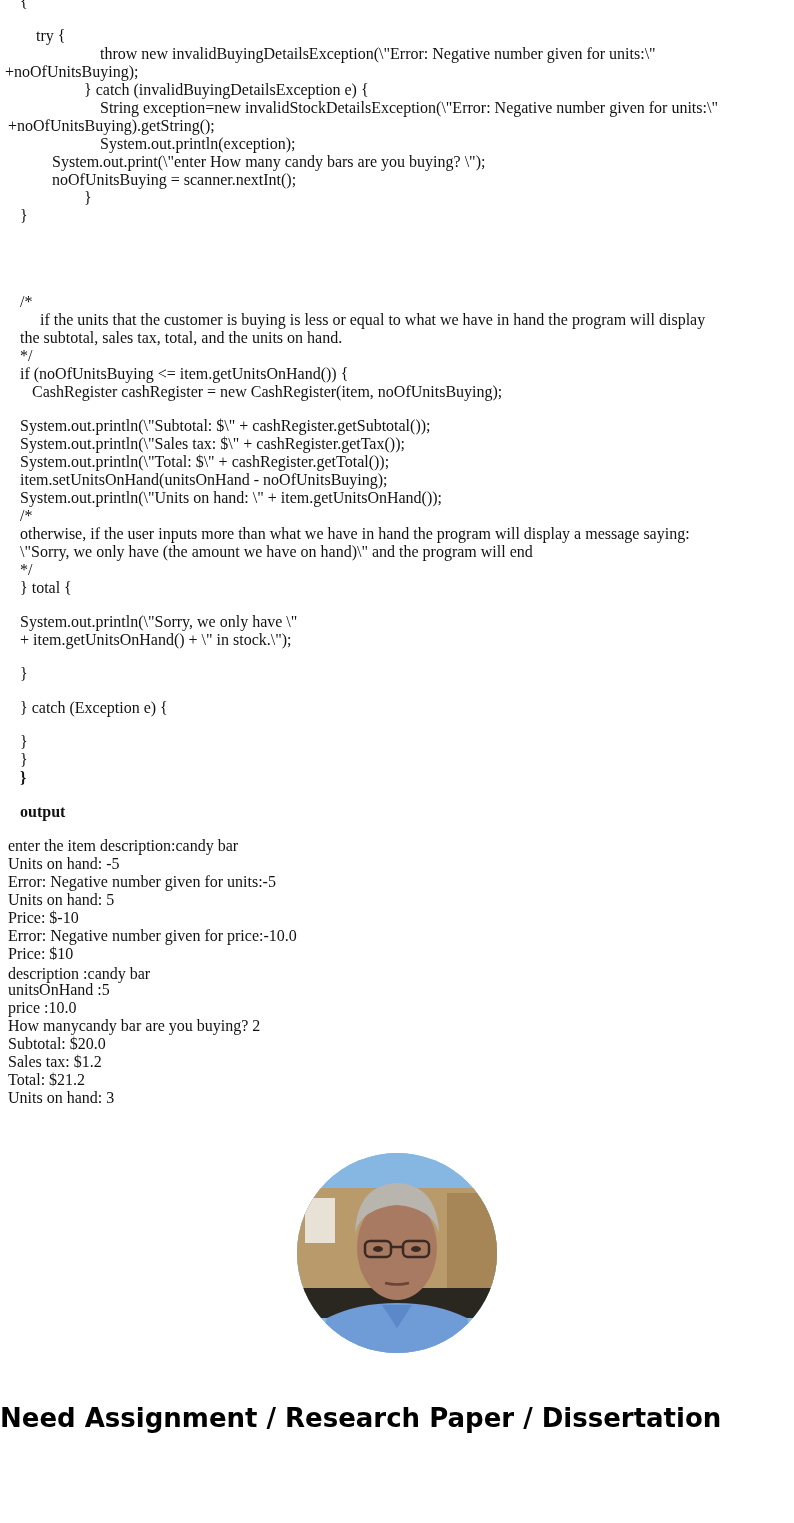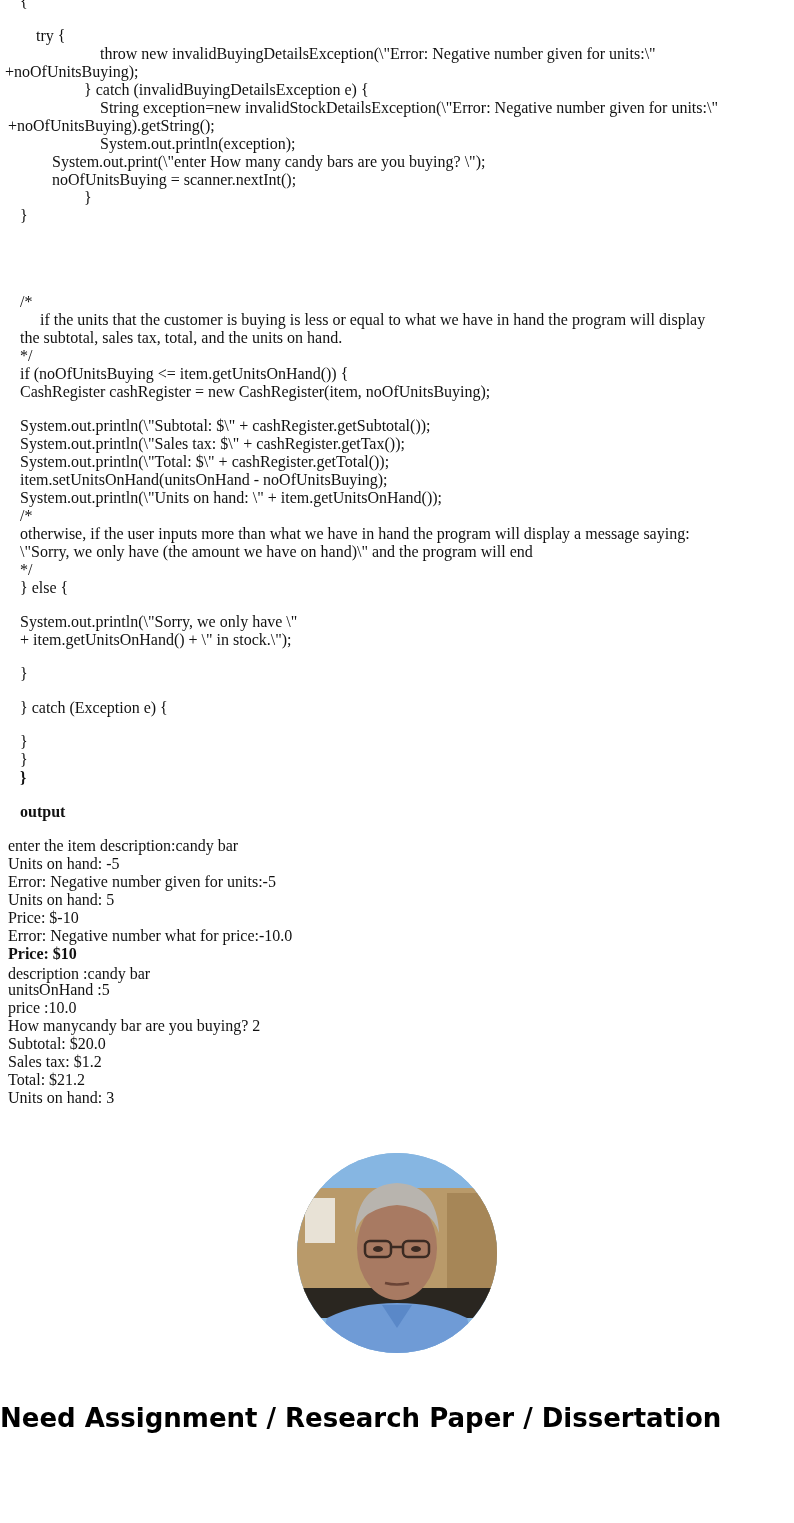--- a/index.html
+++ b/index.html
@@ -64,50 +64,50 @@
     <div class="line" style="top: 135px; left: 100px;">System.out.println(exception);</div>
     <div class="line" style="top: 153px; left: 52px;">System.out.print(\"enter How many candy bars are you buying? \");</div>
     <div class="line" style="top: 171px; left: 52px;">noOfUnitsBuying = scanner.nextInt();</div>
     <div class="line" style="top: 189px; left: 84px;">}</div>
     <div class="line" style="top: 207px; left: 20px;">}</div>
     <div class="line" style="top: 293px; left: 20px;">/*</div>
     <div class="line" style="top: 311px; left: 20px; margin-left: 20px;">if the units that the customer is buying is less or equal to what we have in hand the program will display</div>
     <div class="line" style="top: 329px; left: 20px;">the subtotal, sales tax, total, and the units on hand.</div>
     <div class="line" style="top: 347px; left: 20px;">*/</div>
     <div class="line" style="top: 365px; left: 20px;">if (noOfUnitsBuying &lt;= item.getUnitsOnHand()) {</div>
-    <div class="line" style="top: 383px; left: 20px;">CashRegister cashRegister = new CashRegister(item, noOfUnitsBuying);</div>
+    <div class="line" style="top: 383px; left: 32px;">CashRegister cashRegister = new CashRegister(item, noOfUnitsBuying);</div>
     <div class="line" style="top: 417px; left: 20px;">System.out.println(\"Subtotal: $\" + cashRegister.getSubtotal());</div>
     <div class="line" style="top: 435px; left: 20px;">System.out.println(\"Sales tax: $\" + cashRegister.getTax());</div>
     <div class="line" style="top: 453px; left: 20px;">System.out.println(\"Total: $\" + cashRegister.getTotal());</div>
     <div class="line" style="top: 471px; left: 20px;">item.setUnitsOnHand(unitsOnHand - noOfUnitsBuying);</div>
     <div class="line" style="top: 489px; left: 20px;">System.out.println(\"Units on hand: \" + item.getUnitsOnHand());</div>
     <div class="line" style="top: 507px; left: 20px;">/*</div>
     <div class="line" style="top: 525px; left: 20px;">otherwise, if the user inputs more than what we have in hand the program will display a message saying:</div>
     <div class="line" style="top: 543px; left: 20px;">\"Sorry, we only have (the amount we have on hand)\" and the program will end</div>
     <div class="line" style="top: 561px; left: 20px;">*/</div>
-    <div class="line" style="top: 579px; left: 20px;">} else {</div>
+    <div class="line" style="top: 579px; left: 20px;">} total {</div>
     <div class="line" style="top: 613px; left: 20px;">System.out.println(\"Sorry, we only have \"</div>
     <div class="line" style="top: 631px; left: 20px;">+ item.getUnitsOnHand() + \" in stock.\");</div>
     <div class="line" style="top: 665px; left: 20px;">}</div>
     <div class="line" style="top: 699px; left: 20px;">} catch (Exception e) {</div>
     <div class="line" style="top: 733px; left: 20px;">}</div>
     <div class="line" style="top: 751px; left: 20px;">}</div>
     <div class="line" style="top: 769px; left: 20px; font-weight: bold;">}</div>
   </div>
 
 <div class="heading" style="top:803px;">output</div>
 
 <div id="output-block">
     <div class="line" style="top: 837px;">enter the item description:candy bar</div>
     <div class="line" style="top: 855px;">Units on hand: -5</div>
     <div class="line" style="top: 873px;">Error: Negative number given for units:-5</div>
     <div class="line" style="top: 891px;">Units on hand: 5</div>
     <div class="line" style="top: 909px;">Price: $-10</div>
-    <div class="line" style="top: 927px;">Error: Negative number what for price:-10.0</div>
-    <div class="line" style="top: 945px; font-weight: bold;">Price: $10</div>
+    <div class="line" style="top: 927px;">Error: Negative number given for price:-10.0</div>
+    <div class="line" style="top: 945px;">Price: $10</div>
     <div class="line" style="top: 965px;">description :candy bar</div>
     <div class="line" style="top: 981px;">unitsOnHand :5</div>
     <div class="line" style="top: 999px;">price :10.0</div>
     <div class="line" style="top: 1017px;">How manycandy bar are you buying? 2</div>
     <div class="line" style="top: 1035px;">Subtotal: $20.0</div>
     <div class="line" style="top: 1053px;">Sales tax: $1.2</div>
     <div class="line" style="top: 1071px;">Total: $21.2</div>
     <div class="line" style="top: 1089px;">Units on hand: 3</div>
   </div>
 

